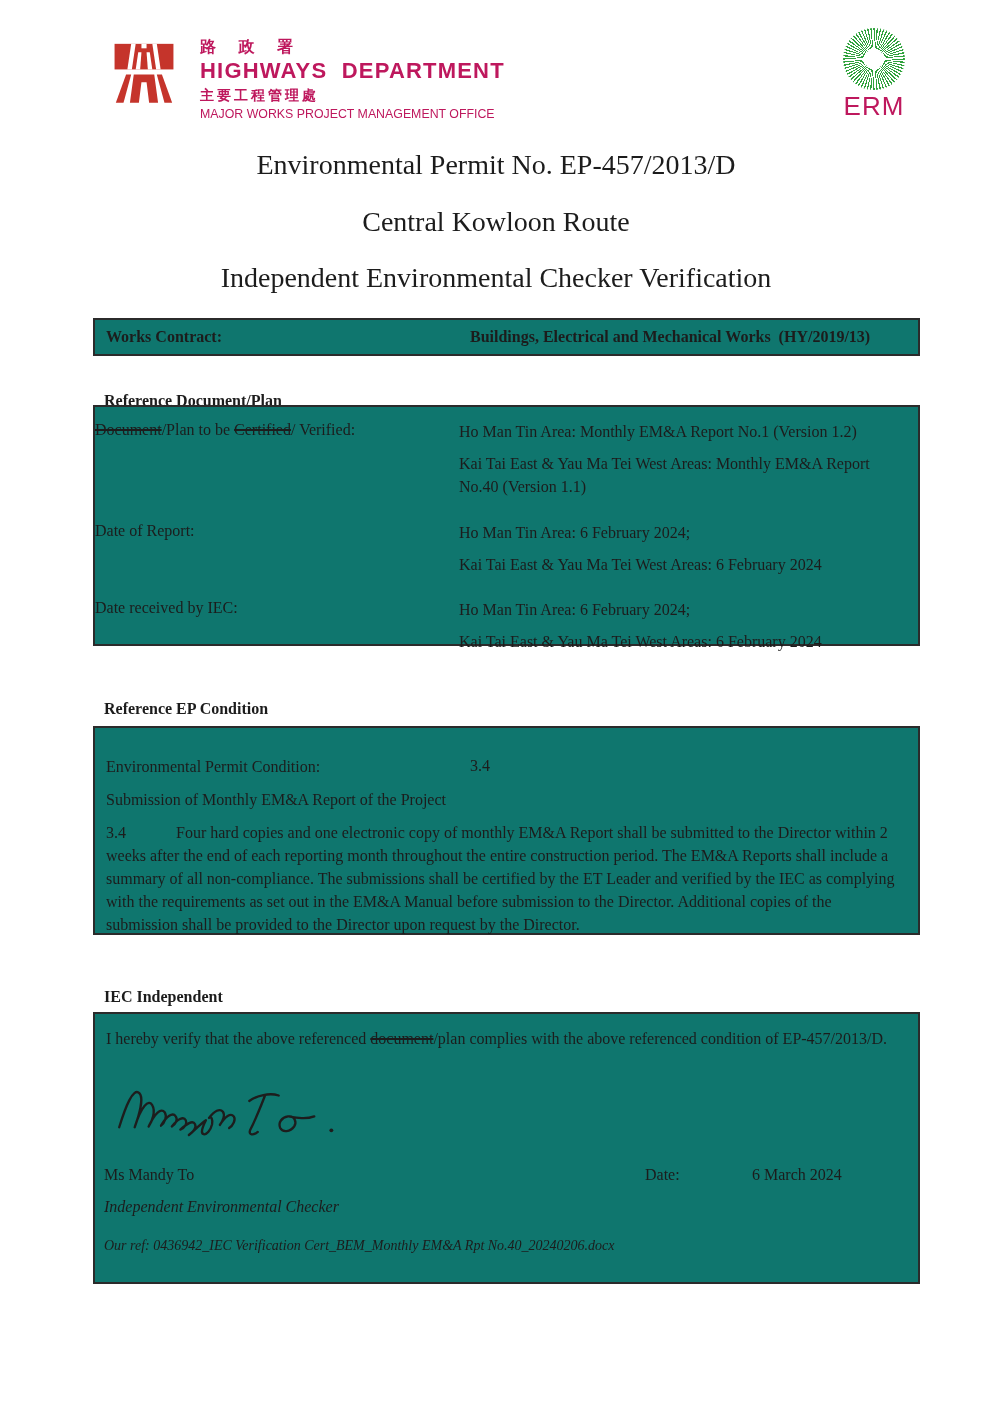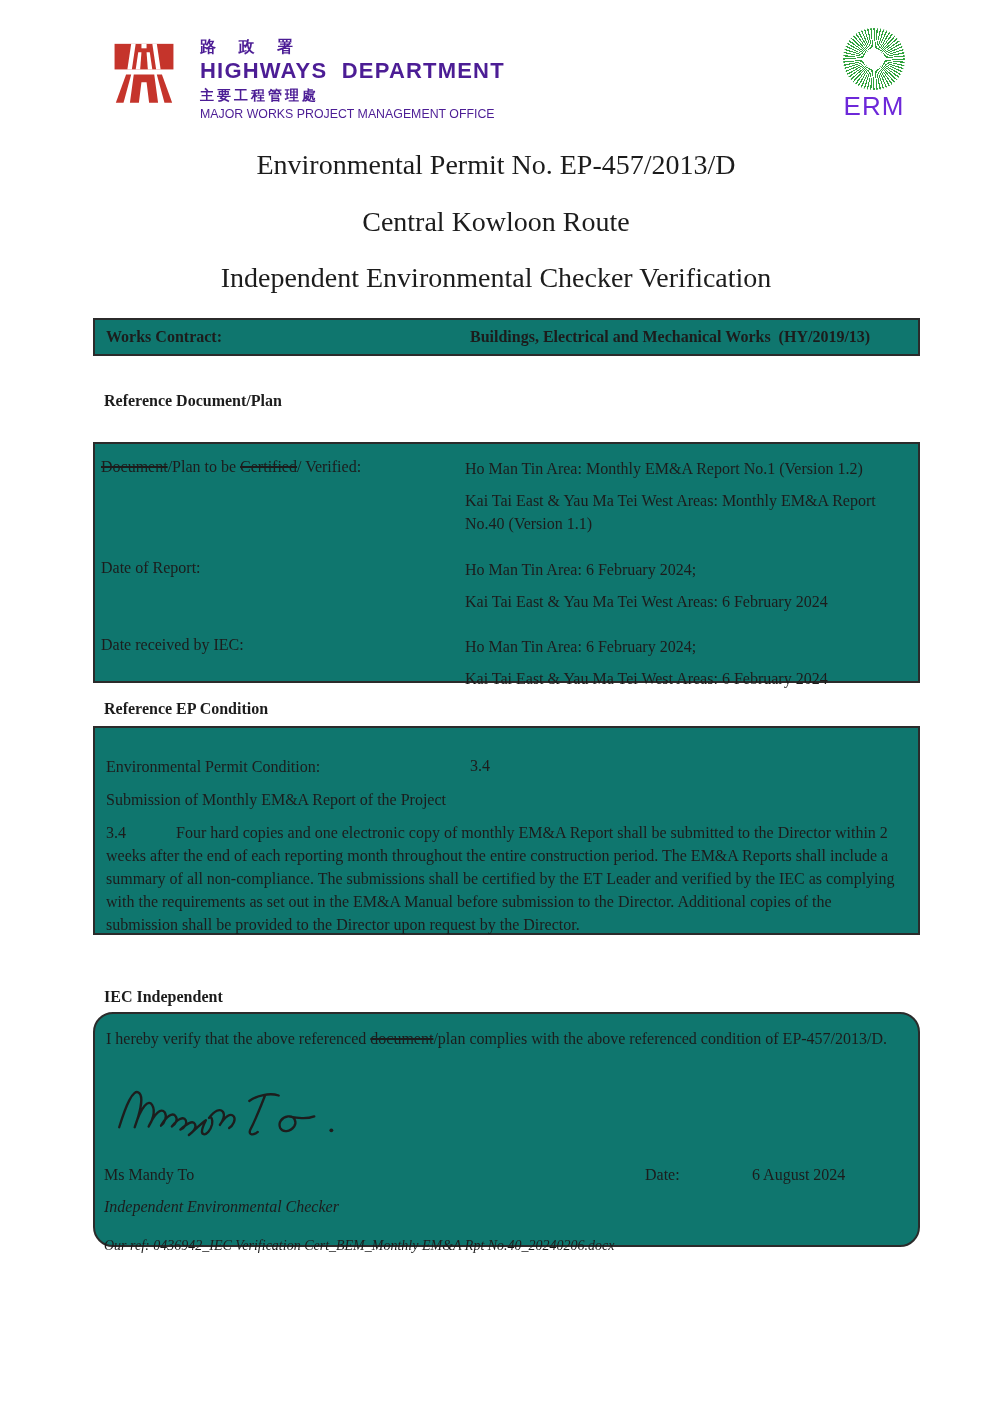--- a/index.html
+++ b/index.html
@@ -5,60 +5,60 @@
   html,body { margin:0; padding:0; background:#ffffff; }
   .page {
     position:relative; width:992px; height:1403px; background:#ffffff;
     font-family:"Liberation Serif","DejaVu Serif",serif; color:#1c1c1c;
     overflow:hidden;
   }
   .sans { font-family:"Liberation Sans","DejaVu Sans",sans-serif; }
 
   
   .hyd-mark { position:absolute; left:112px; top:36px; width:64px; height:72px; }
-  .hyd-text { position:absolute; left:200px; top:38px; color:#4c1d95; }
+  .hyd-text { position:absolute; left:200px; top:38px; color:#be185d; }
   .hyd-zh   { font-size:16px; font-weight:bold; letter-spacing:9px; line-height:1.1; }
   .hyd-en   { font-size:22px; font-weight:bold; letter-spacing:1.2px; word-spacing:7px; margin-top:3px; line-height:1.1; }
   .hyd-zh2  { font-size:14px; font-weight:bold; letter-spacing:3px; margin-top:5px; line-height:1.1; }
   .hyd-en2  { font-size:13px; margin-top:4px; line-height:1.1; transform:scaleX(.95); transform-origin:left; white-space:nowrap; }
 
   .erm { position:absolute; left:836px; top:28px; width:76px; text-align:center; }
   .erm-burst {
     width:62px; height:62px; margin:0 auto; border-radius:50%; position:relative;
     background:repeating-conic-gradient(from -1deg, #2FA23C 0deg 2.6deg, #ffffff 2.6deg 6deg);
   }
   .erm-burst::after { content:""; position:absolute; inset:21px; background:#ffffff; border-radius:50%; }
-  .erm-label { font-size:26px; color:#6d28d9; letter-spacing:1px; margin-top:1px; }
+  .erm-label { font-size:26px; color:#be185d; letter-spacing:1px; margin-top:1px; }
 
   
   .title { position:absolute; left:0; right:0; text-align:center; font-weight:normal; font-size:28px; }
   .t1 { top:149px; } .t2 { top:206px; } .t3 { top:262px; }
 
   
   .box { position:absolute; left:93px; width:827px; border:2px solid #2b2b2b; box-sizing:border-box; font-size:16px; background:#0f766e; }
   .works { top:318px; height:38px; display:flex; align-items:center; font-weight:bold; }
   .works .lbl { width:375px; padding-left:11px; box-sizing:border-box; flex:none; }
   .works .val { white-space:pre-wrap; }
 
   .heading { position:absolute; left:104px; font-weight:bold; font-size:16px; }
   .h-refdoc { top:392px; } .h-ep { top:700px; } .h-iec { top:988px; }
 
-  .refdoc { top:442px; height:241px; padding:0 6px; }
+  .refdoc { top:405px; height:241px; padding:0 0; }
   .row { display:flex; margin-top:13px; }
   .row .lbl { width:364px; flex:none; padding-top:1px; }
   .row .vals { flex:1; }
   .row .vals p { margin:0 0 9px 0; line-height:1.45; }
   .vals-narrow p { max-width:418px; }
 
   .ep { top:726px; height:209px; padding:16px 11px; box-sizing:border-box; }
   .ep .subject { margin-top:15px; }
   .ep .clause { margin-top:13px; line-height:1.43; }
   .clause-no { display:inline-block; width:70px; }
 
-  .iec { top:1012px; height:235px; padding:0;border-radius:20px; }
+  .iec { top:1012px; height:272px; padding:0; }
   .iec .statement { margin:13px 11px 0 11px; line-height:1.5; }
   .sig { position:absolute; left:18px; top:62px; }
   .signoff { position:absolute; left:9px; right:11px; top:152px; display:flex; }
   .signoff .name { width:541px; flex:none; }
   .signoff .dlabel { width:107px; flex:none; }
   .sig-title { position:absolute; left:9px; top:184px;font-style:italic; }
 
   .strike { text-decoration:line-through; text-decoration-thickness:1.5px; }
 
   .ourref { position:absolute; left:104px; top:1238px; font-style:italic; font-size:14px; }
@@ -151,20 +151,20 @@
         <path d="M8 66 C 16 40, 26 14, 34 22 C 40 28, 34 50, 28 66 C 36 40, 46 28, 51 38 C 55 45, 51 58, 46 65 C 54 48, 62 40, 67 47 C 70 52, 67 60, 62 64 C 69 52, 77 46, 81 52 C 84 56, 81 62, 76 65 C 83 56, 91 51, 94 57 C 96 61, 93 67, 87 69 C 95 62, 103 56, 106 62 C 108 66, 104 72, 98 76 C 105 70, 113 62, 120 57 C 115 67, 113 74, 117 75 C 121 76, 126 70, 128 62 C 129 56, 127 51, 124 54 C 131 45, 138 41, 142 46 C 145 50, 142 58, 138 63 C 145 52, 152 47, 156 52 C 159 56, 155 64, 150 67"></path>
         <path d="M176 32 C 186 25, 202 21, 214 25 M196 26 C 189 44, 182 60, 177 70 C 175 76, 181 77, 187 72"></path>
         <path d="M226 52 C 218 53, 213 60, 216 67 C 219 73, 229 72, 234 65 C 238 59, 234 51, 227 52 C 238 54, 249 56, 260 52"></path>
         <circle cx="282" cy="70" r="2.5" fill="#1d1d1d" stroke="none"></circle>
       </g>
     </svg>
 
     <div class="signoff">
       <div class="name">Ms Mandy To</div>
       <div class="dlabel">Date:</div>
-      <div>6 August 2024</div>
+      <div>6 March 2024</div>
     </div>
     <div class="sig-title">Independent Environmental Checker</div>
   </div>
 
   <div class="ourref">Our ref: 0436942_IEC Verification Cert_BEM_Monthly EM&amp;A Rpt No.40_20240206.docx</div>
 
 </div>
 
 </body></html>

